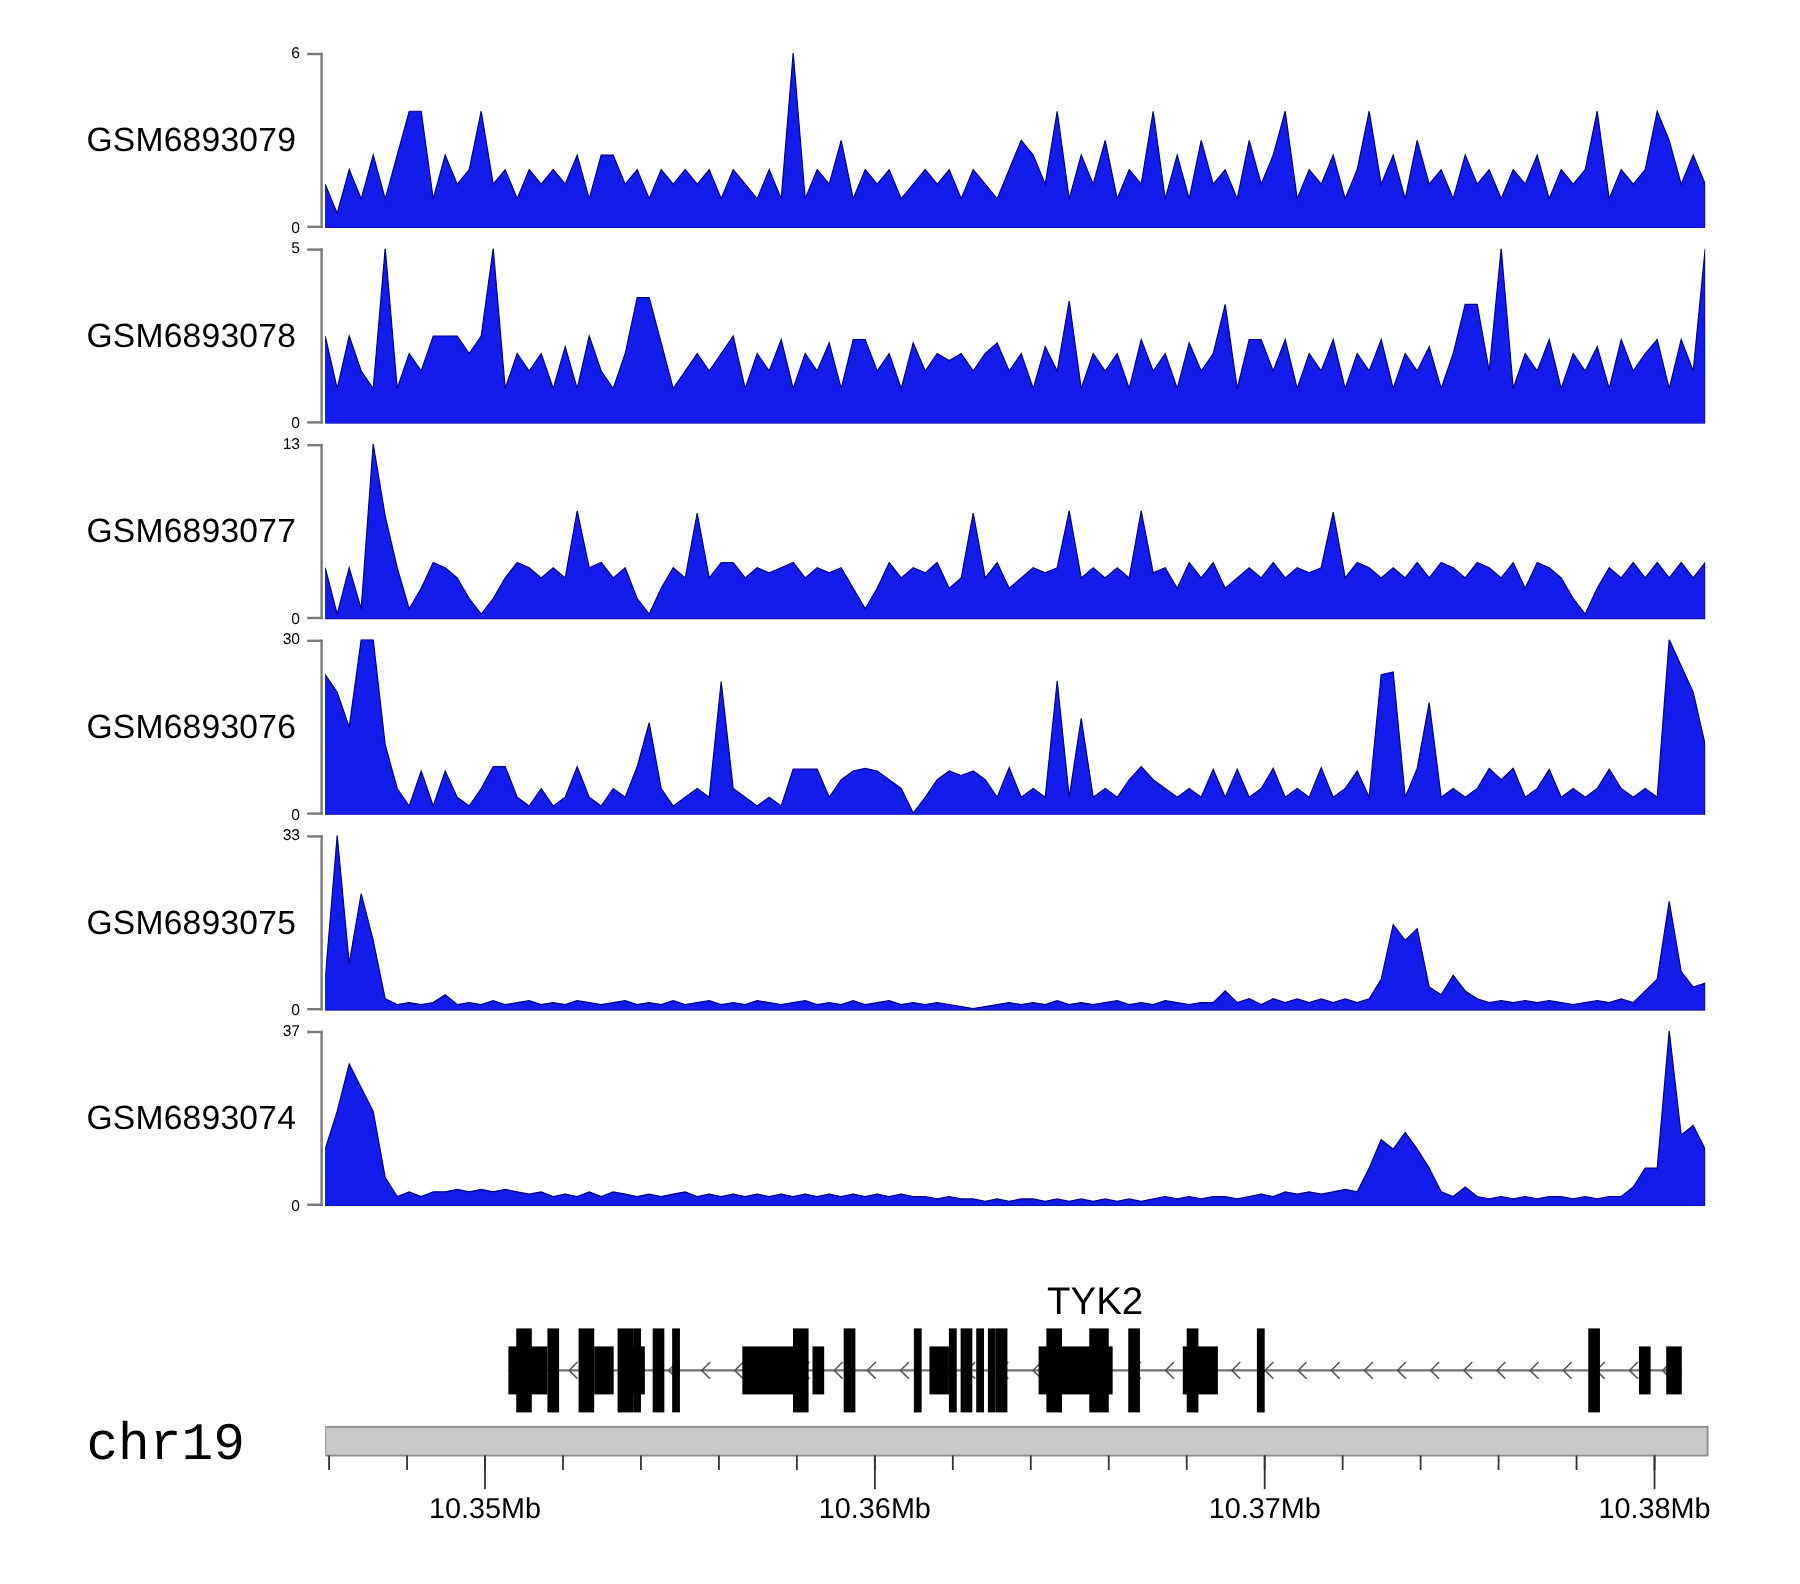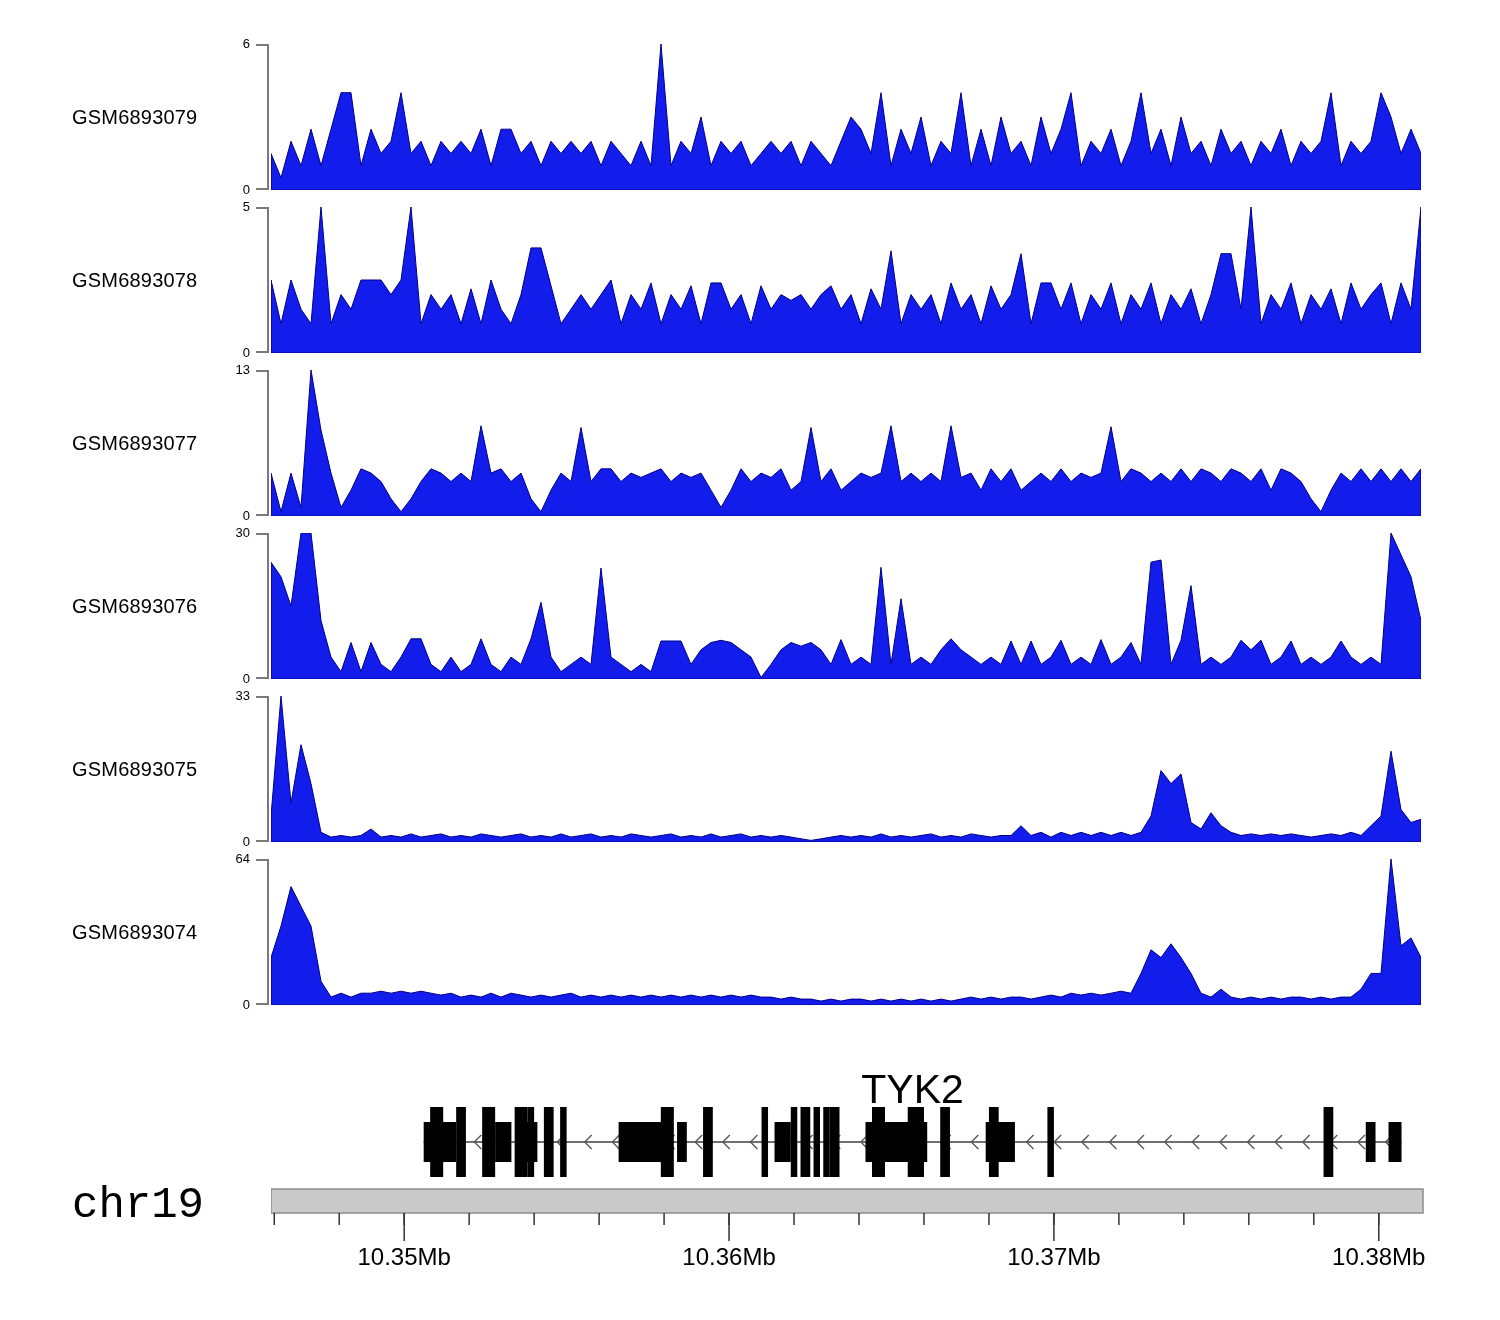--- a/index.html
+++ b/index.html
@@ -7,33 +7,33 @@
     width:1500px;height:1320px;background:#ffffff;
     font-family:"Liberation Sans",sans-serif;color:#000;
     position:relative;overflow:hidden;
   }
   #stage{position:absolute;left:0;top:0;width:1500px;height:1320px;}
   .track{position:absolute;left:0;width:1500px;height:146px;}
   #track0{top:44px}#track1{top:207px}#track2{top:370px}
   #track3{top:533px}#track4{top:696px}#track5{top:859px}
   .tlabel{
     position:absolute;left:72px;top:50%;transform:translateY(-50%);
-    font-size:20px;letter-spacing:.2px;white-space:nowrap;
+    font-size:28px;letter-spacing:.2px;white-space:nowrap;
   }
   .bracket{
     position:absolute;left:256px;top:0;width:13px;height:146px;box-sizing:border-box;
     border-top:2px solid #7a7a7a;border-bottom:2px solid #7a7a7a;border-right:2px solid #7a7a7a;
   }
   .ylab{position:absolute;left:216px;width:34px;text-align:right;font-size:13px;line-height:14px;}
   .ymax{top:-7px}
   .y0{top:139px}
   .plot{position:absolute;left:271px;top:0;width:1150px;height:146px;display:block;}
   #gene-label{
     position:absolute;top:1066px;left:0;width:120px;text-align:center;
-    font-size:41px;white-space:nowrap;
+    font-size:32px;white-space:nowrap;
   }
   #gene-svg{position:absolute;left:271px;top:1100px;width:1150px;height:85px;display:block;}
   #chrom-label{position:absolute;left:72px;top:1180px;font-size:44px;font-family:Liberation Mono, monospace;}
   #ruler-svg{position:absolute;left:271px;top:1186px;width:1160px;height:95px;display:block;}
   .ruler-tick-label{font-size:24px;}
 </style>
 </head>
 <body>
 
 <div id="stage">
@@ -83,21 +83,21 @@
     <div class="ylab ymax">33</div>
     <div class="ylab y0">0</div>
     <div class="bracket"></div>
     <svg class="plot" viewBox="0 0 1150 146" preserveAspectRatio="none">
         <polygon points="0,146 0.0,120.0 10.0,0.0 20.0,107.1 30.0,48.7 40.0,87.6 50.0,136.3 60.0,141.1 70.0,139.5 80.0,141.1 90.0,139.5 100.0,133.0 110.0,141.1 120.0,139.5 130.0,141.1 140.0,137.9 150.0,141.1 160.0,139.5 170.0,137.9 180.0,141.1 190.0,139.5 200.0,141.1 210.0,137.9 220.0,139.5 230.0,141.1 240.0,139.5 250.0,137.9 260.0,141.1 270.0,139.5 280.0,141.1 290.0,137.9 300.0,141.1 310.0,139.5 320.0,137.9 330.0,141.1 340.0,139.5 350.0,141.1 360.0,137.9 370.0,139.5 380.0,141.1 390.0,139.5 400.0,137.9 410.0,141.1 420.0,139.5 430.0,141.1 440.0,137.9 450.0,141.1 460.0,139.5 470.0,137.9 480.0,141.1 490.0,139.5 500.0,141.1 510.0,139.5 520.0,141.1 530.0,142.8 540.0,144.4 550.0,142.8 560.0,141.1 570.0,139.5 580.0,141.1 590.0,139.5 600.0,141.1 610.0,137.9 620.0,141.1 630.0,139.5 640.0,141.1 650.0,139.5 660.0,137.9 670.0,141.1 680.0,139.5 690.0,141.1 700.0,137.9 710.0,139.5 720.0,141.1 730.0,139.5 740.0,139.5 750.0,129.8 760.0,139.5 770.0,136.3 780.0,141.1 790.0,136.3 800.0,139.5 810.0,136.3 820.0,139.5 830.0,136.3 840.0,139.5 850.0,136.3 860.0,139.5 870.0,136.3 880.0,120.0 890.0,74.6 900.0,87.6 910.0,77.9 920.0,126.5 930.0,133.0 940.0,116.8 950.0,129.8 960.0,136.3 970.0,139.5 980.0,137.9 990.0,139.5 1000.0,137.9 1010.0,139.5 1020.0,137.9 1030.0,139.5 1040.0,141.1 1050.0,139.5 1060.0,137.9 1070.0,139.5 1080.0,136.3 1090.0,139.5 1100.0,129.8 1110.0,120.0 1120.0,55.2 1130.0,113.6 1140.0,126.5 1150.0,123.3 1150,146" fill="#121ceb" stroke="#00008b" stroke-width="1"></polygon>
       </svg>
   </div>
 
   <div class="track" id="track5">
     <div class="tlabel">GSM6893074</div>
-    <div class="ylab ymax">64</div>
+    <div class="ylab ymax">37</div>
     <div class="ylab y0">0</div>
     <div class="bracket"></div>
     <svg class="plot" viewBox="0 0 1150 146" preserveAspectRatio="none">
         <polygon points="0,146 0.0,98.6 10.0,67.1 20.0,27.6 30.0,47.4 40.0,67.1 50.0,122.3 60.0,138.1 70.0,134.2 80.0,138.1 90.0,134.2 100.0,134.2 110.0,132.2 120.0,134.2 130.0,132.2 140.0,134.2 150.0,132.2 160.0,134.2 170.0,136.1 180.0,134.2 190.0,138.1 200.0,136.1 210.0,138.1 220.0,134.2 230.0,138.1 240.0,134.2 250.0,136.1 260.0,138.1 270.0,136.1 280.0,138.1 290.0,136.1 300.0,134.2 310.0,138.1 320.0,136.1 330.0,138.1 340.0,136.1 350.0,138.1 360.0,136.1 370.0,138.1 380.0,136.1 390.0,138.1 400.0,136.1 410.0,138.1 420.0,136.1 430.0,138.1 440.0,136.1 450.0,138.1 460.0,136.1 470.0,138.1 480.0,136.1 490.0,138.1 500.0,138.1 510.0,140.1 520.0,138.1 530.0,140.1 540.0,140.1 550.0,142.1 560.0,140.1 570.0,142.1 580.0,140.1 590.0,140.1 600.0,142.1 610.0,140.1 620.0,142.1 630.0,140.1 640.0,142.1 650.0,140.1 660.0,142.1 670.0,140.1 680.0,142.1 690.0,140.1 700.0,138.1 710.0,140.1 720.0,138.1 730.0,140.1 740.0,138.1 750.0,138.1 760.0,140.1 770.0,138.1 780.0,136.1 790.0,138.1 800.0,134.2 810.0,136.1 820.0,134.2 830.0,136.1 840.0,134.2 850.0,132.2 860.0,134.2 870.0,114.4 880.0,90.8 890.0,98.6 900.0,84.8 910.0,98.6 920.0,114.4 930.0,134.2 940.0,138.1 950.0,130.2 960.0,138.1 970.0,140.1 980.0,138.1 990.0,140.1 1000.0,138.1 1010.0,140.1 1020.0,138.1 1030.0,138.1 1040.0,140.1 1050.0,138.1 1060.0,140.1 1070.0,138.1 1080.0,138.1 1090.0,130.2 1100.0,114.4 1110.0,114.4 1120.0,0.0 1130.0,86.8 1140.0,78.9 1150.0,98.6 1150,146" fill="#121ceb" stroke="#00008b" stroke-width="1"></polygon>
       </svg>
   </div>
 
   <div id="gene-label" style="left: 852.596px;">TYK2</div>
   <svg id="gene-svg" viewBox="0 0 1150 85" preserveAspectRatio="none">
       <line x1="152.68361581920286" y1="42" x2="1130.5084745762585" y2="42" stroke="#707070" stroke-width="2"></line>

